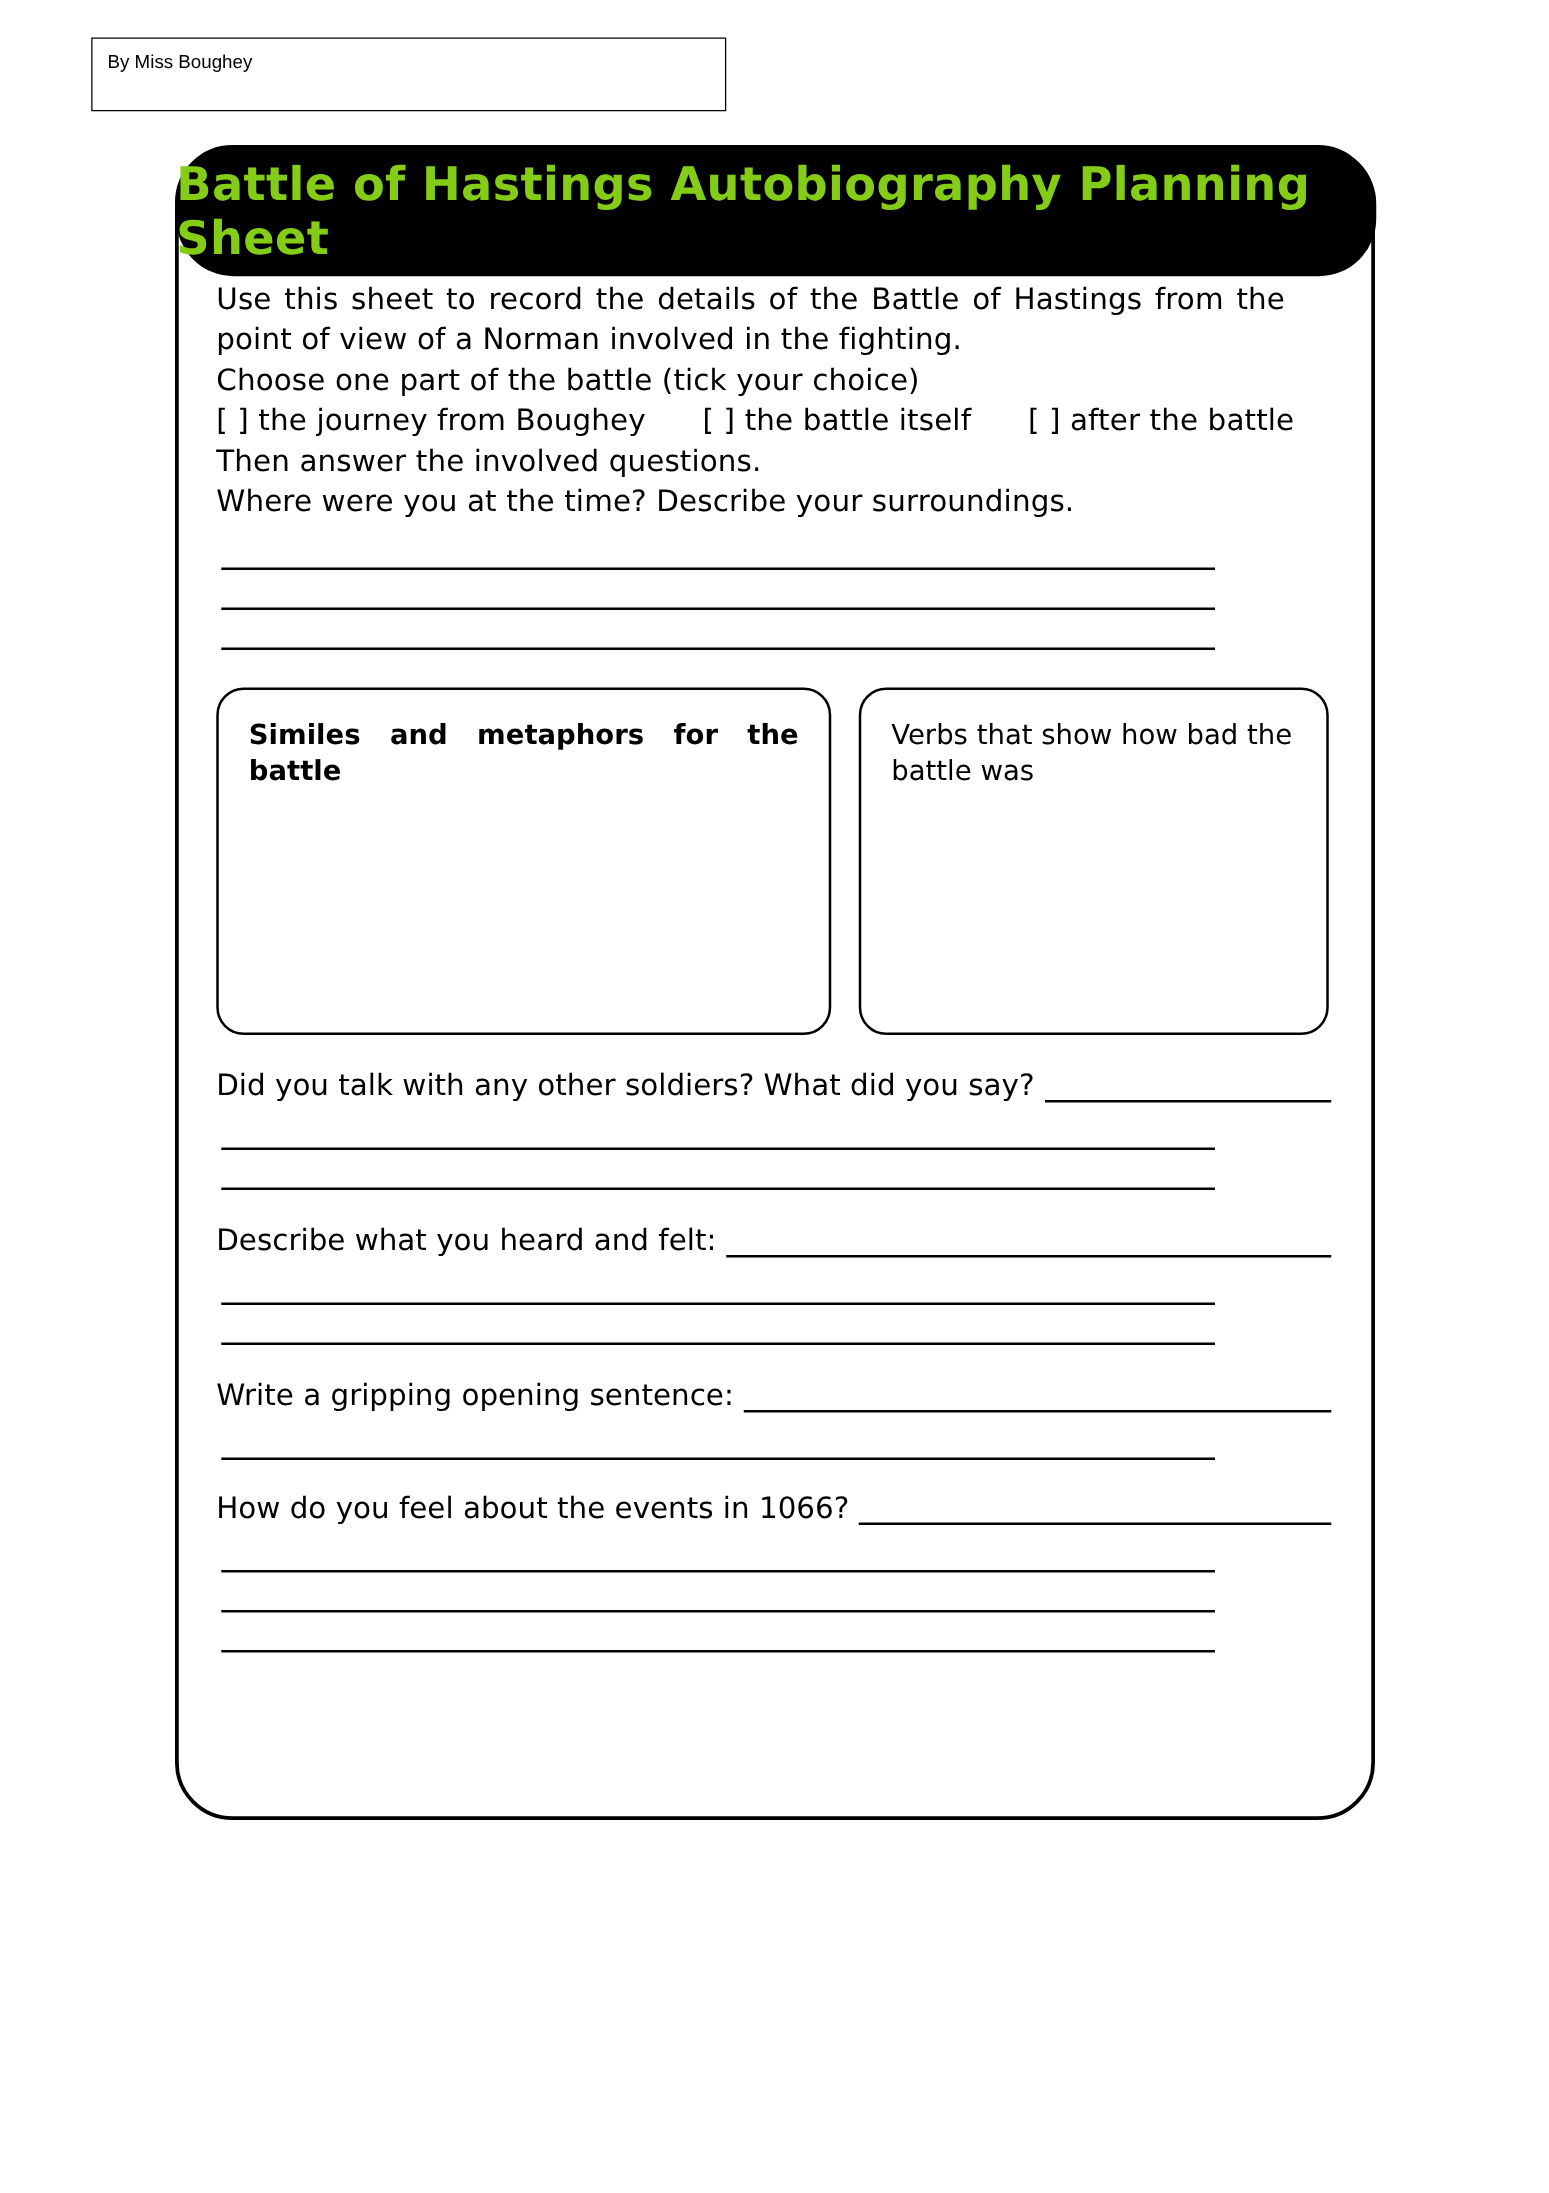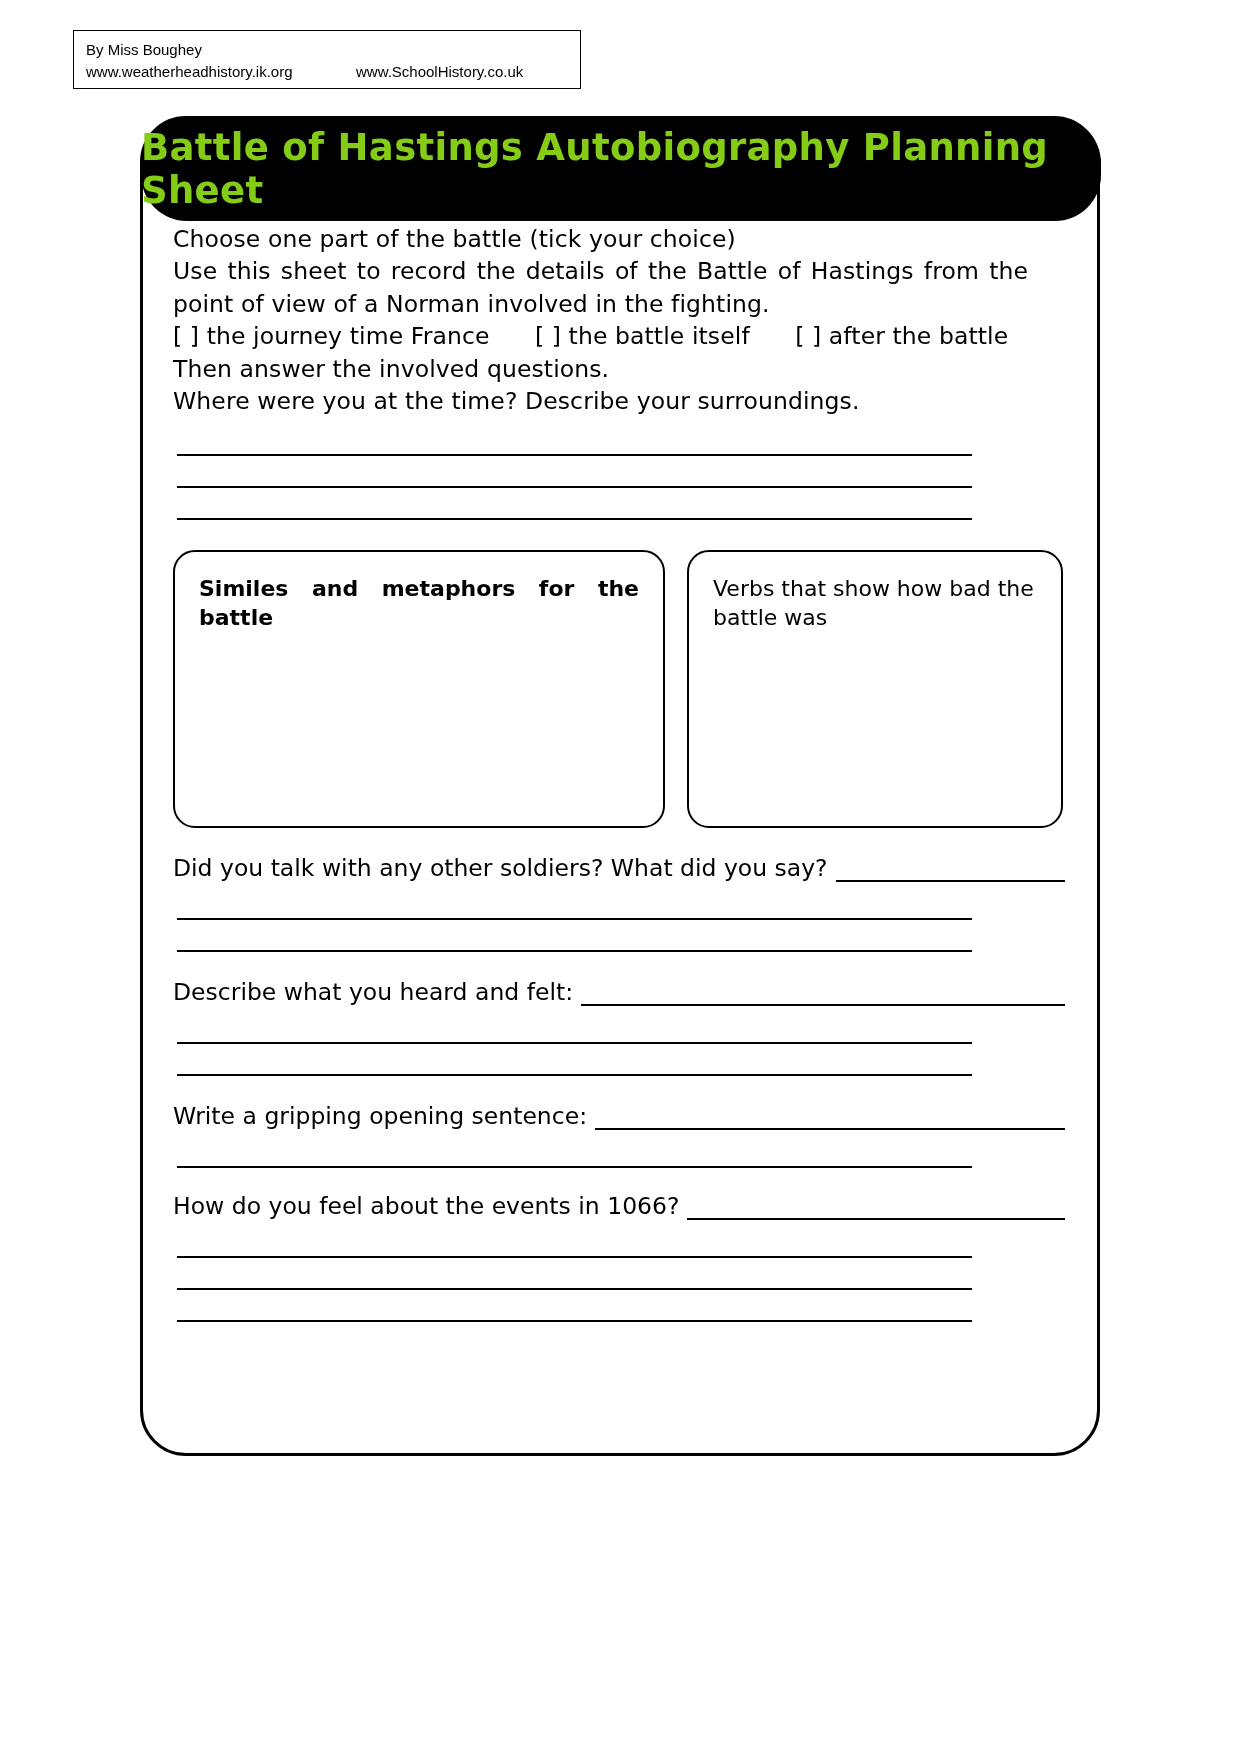--- a/index.html
+++ b/index.html
@@ -147,39 +147,35 @@
   .rbox.left .lbl { text-align: justify; }
 
   .sect { margin-top: 26px; }
   .sect-tight { margin-top: 24px; text-align: right; }
 </style>
 </head>
 <body>
 
 <div class="credit-box">
   <div>By Miss Boughey</div>
-  <div class="credit-line2">
-    <span class="credit-site1">www.weatherheadhistory.ik.org</span>
-    <span>www.SchoolHistory.co.uk</span>
-  </div>
 </div>
 
 <div class="sheet">
 
   <div class="title-bar">
     <span class="title-text">Battle of Hastings Autobiography Planning Sheet</span>
   </div>
 
   <div class="body-area">
 
+    <p class="para p-intro">Use this sheet to record the details of the Battle of Hastings from the point of view of a Norman involved in the fighting.</p>
+
     <p class="para p-choose">Choose one part of the battle (tick your choice)</p>
 
-    <p class="para p-intro">Use this sheet to record the details of the Battle of Hastings from the point of view of a Norman involved in the fighting.</p>
-
-    <p class="para p-ticks tick-row">[ ] the journey time France      [ ] the battle itself      [ ] after the battle</p>
+    <p class="para p-ticks tick-row">[ ] the journey from Boughey      [ ] the battle itself      [ ] after the battle</p>
 
     <p class="para p-then">Then answer the involved questions.</p>
 
     <p class="para p-q1">Where were you at the time? Describe your surroundings.</p>
 
     <div class="lines">
       <div class="line"></div>
       <div class="line"></div>
       <div class="line"></div>
     </div>

